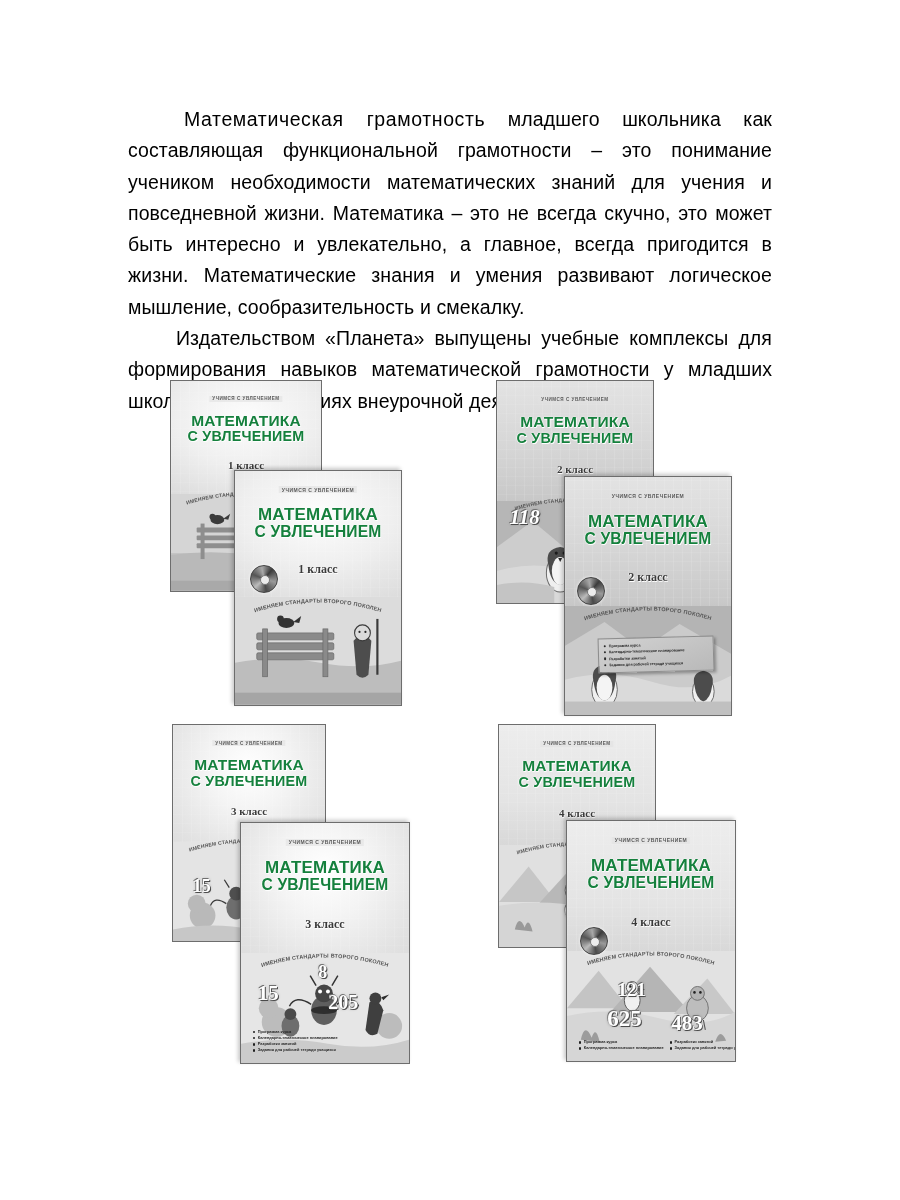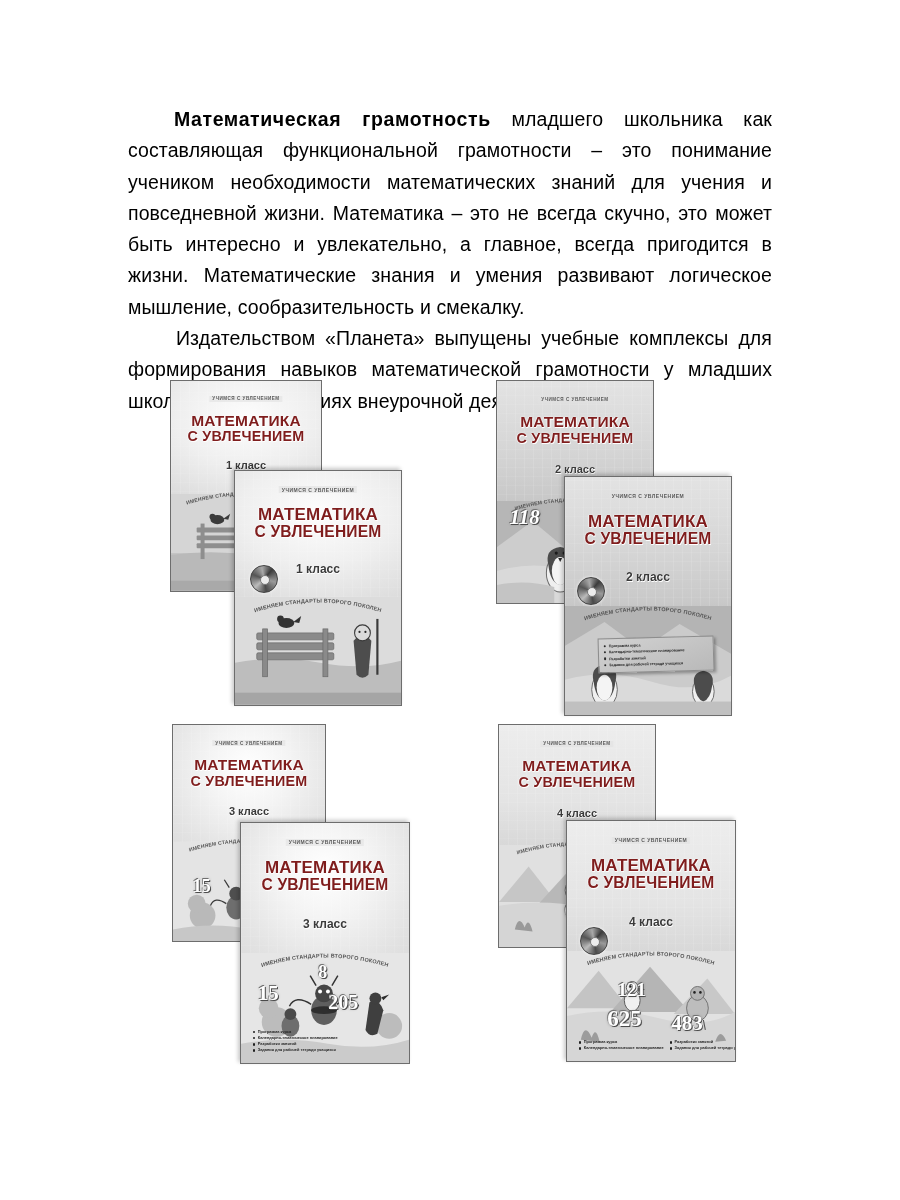--- a/index.html
+++ b/index.html
@@ -34,22 +34,23 @@
     text-justify: inter-word;
     font-size: 19.5px;
     line-height: 31.3px;
     letter-spacing: 0.1px;
     margin: 0;
     text-indent: 46px;
     hyphens: manual;
   }
   .para.second { text-indent: 48px; }
   .lead {
-    font-weight: bold;
+    font-weight: normal;
     letter-spacing: 0.6px;
+    margin-left: 10px;
   }
 
   
   .covers {
     position: absolute;
     left: 0;
     top: 372px;
     width: 900px;
     height: 720px;
   }
@@ -148,21 +149,21 @@
     top: 15%;
     text-align: center;
     z-index: 4;
     padding: 0 4px;
     box-sizing: border-box;
   }
   .cover-title .l1,
   .cover-title .l2 {
     display: block;
     font-weight: bold;
-    color: #7f1d1d;
+    color: #15803d;
     letter-spacing: 0.2px;
     line-height: 1.06;
     text-shadow:
       0.6px 0.6px 0 #ffffff,
       -0.5px -0.5px 0 #ffffff,
       0 0 2px rgba(255,255,255,0.95);
     white-space: nowrap;
   }
   .book.back .cover-title .l1 { font-size: 15.5px; }
   .book.back .cover-title .l2 { font-size: 14.3px; }
@@ -173,20 +174,21 @@
     position: absolute;
     left: 0;
     right: 0;
     top: 37%;
     text-align: center;
     font-weight: bold;
     font-size: 11px;
     color: #3a3a3a;
     z-index: 4;
     text-shadow: 0.6px 0.6px 0 #fff, -0.4px -0.4px 0 #fff;
+    font-family: Liberation Serif, serif;
   }
   .book.front .cover-grade { font-size: 12px; top: 39%; }
 
   
   .cover-banner {
     position: absolute;
     left: 6%;
     right: 6%;
     top: 50%;
     height: 20px;

